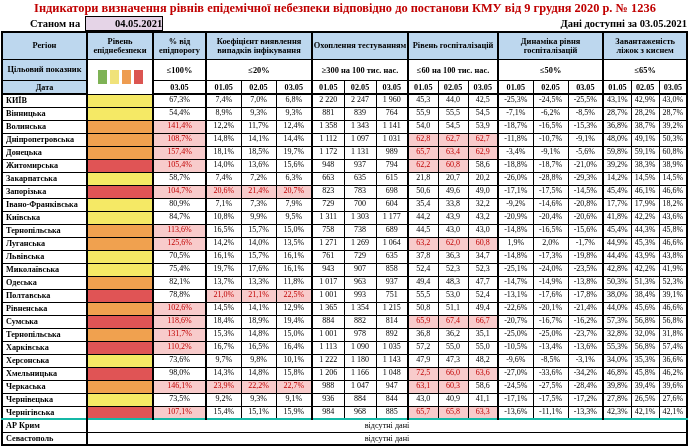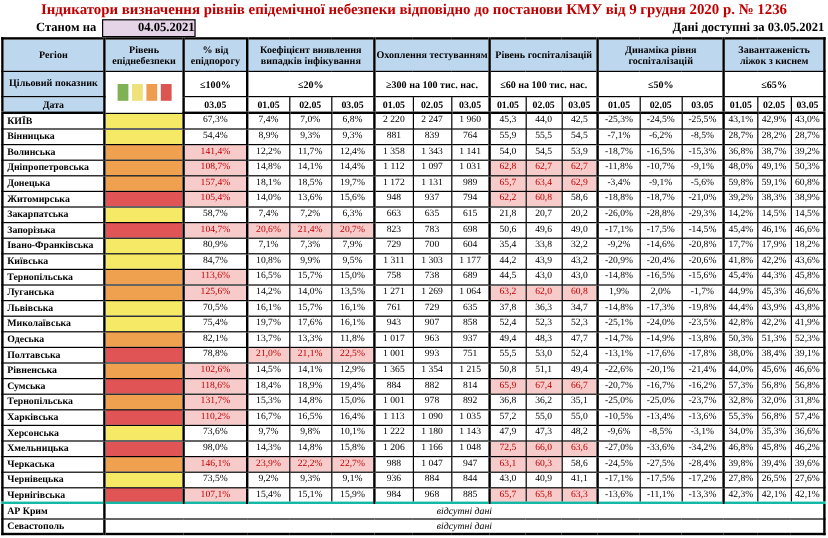--- a/index.html
+++ b/index.html
@@ -18,21 +18,21 @@
   tr.h3 th{height:12px;font-size:8.2px;font-weight:bold;background:#fff;border-bottom:2px solid #000;}
   tr.h3 th.blue{background:#BDD7EE;margin-top:19px;}
   tbody tr{height:13px;}
   tbody td{font-size:8px;line-height:1.1;}
   td.region{text-align:left;padding-left:3px;font-weight:bold;font-size:8.2px;}
   .gs{border-left:2px solid #000;}
   .hl{background:#F8CBCB;color:#C00000;}
   tr.sep td{border-top:2px solid #14b8a6;}
   .legend{display:flex;justify-content:center;align-items:center;gap:3px;}
   .legend span{display:inline-block;width:9px;height:14px;}
-  td.nodata{font-size:8.2px;font-style:italic;}
+  td.nodata{font-size:8.2px;}
 </style>
 </head>
 <body>
 
 <div>
   <div class="title">Індикатори визначення рівнів епідемічної небезпеки відповідно до постанови КМУ від 9 грудня 2020 р. № 1236</div>
 
   <div class="topbar">
     <span class="asof-label">Станом на</span>
     <span class="asof-date">04.05.2021</span>

